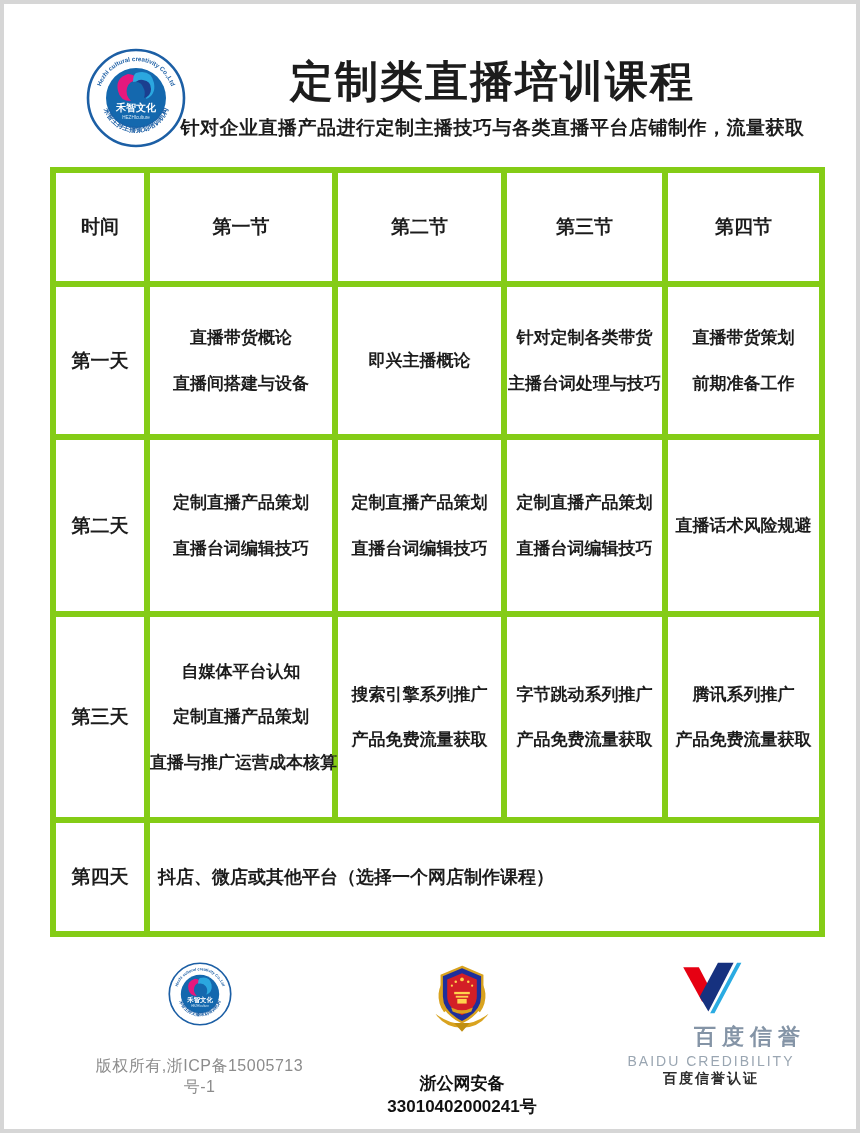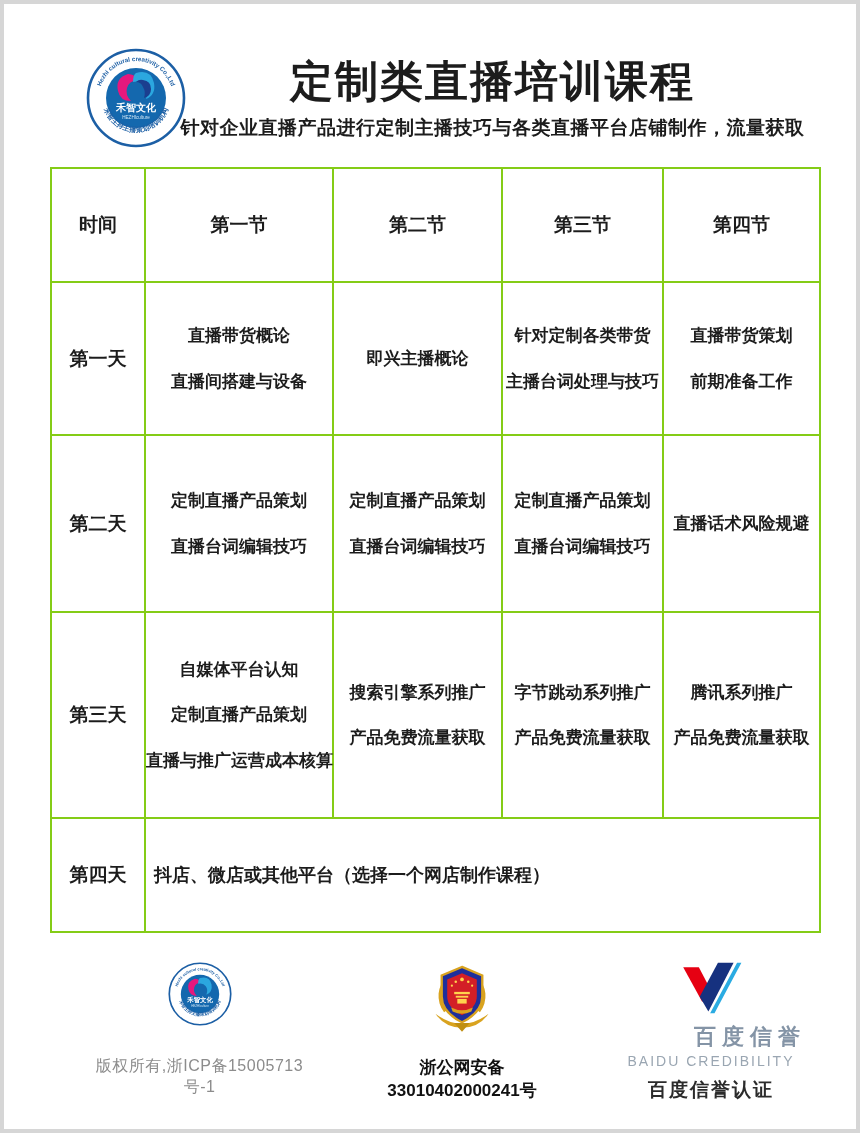--- a/index.html
+++ b/index.html
@@ -17,40 +17,40 @@
   }
   .page-subtitle {
     margin-top:7px; font-size:19px; font-weight:800; color:#1c1c1c; letter-spacing:0.5px;
   }
   
   .course-table {
     position:absolute; left:46px; top:163px;
     border-collapse:collapse; table-layout:fixed; width:770px;
   }
   .course-table td, .course-table th {
-    border:2px solid #84cc16; vertical-align:middle; text-align:center;
+    border:6px solid #84cc16; vertical-align:middle; text-align:center;
     color:#1c1c1c; background:#fff;
   }
   .course-table th { font-size:19px; font-weight:800; }
   .day-cell { font-size:19px; font-weight:800; }
   .cell-line { font-size:17px; font-weight:800; line-height:2.65; white-space:nowrap; }
   .merged-cell { text-align:left !important; padding-left:8px; font-size:18px; font-weight:800; }
   
   .footer-left  { position:absolute; left:88px;  top:958px; width:215px; text-align:center; }
   .footer-mid   { position:absolute; left:348px; top:950px; width:220px; text-align:center; }
   .footer-right { position:absolute; left:612px; top:956px; width:190px; text-align:center; }
   .footer-logo-sm { width:64px; height:64px; }
   .copyright-text { margin-top:26px; font-size:16px; color:#8c8c8c; letter-spacing:0.5px; }
-  .police-text { margin-top:16px; font-size:17px; font-weight:800; color:#111; }
+  .police-text { margin-top:32px; font-size:17px; font-weight:800; color:#111; }
   .baidu-v { width:66px; height:56px; }
   .baidu-cn {
     font-size:22px; color:#8494a6; letter-spacing:6px; font-weight:700; margin-top:2px;text-align:right;
   }
   .baidu-en { font-size:14px; color:#9aa6b2; letter-spacing:2px; margin-top:1px; }
-  .baidu-cert { font-size:19px; font-weight:800; color:#2b2b2b; margin-top:8px; letter-spacing:2px; }
+  .baidu-cert { font-size:14px; font-weight:800; color:#2b2b2b; margin-top:1px; letter-spacing:2px; }
 </style>
 </head>
 <body>
 
 <div class="page">
 
   <svg class="header-logo" viewBox="0 0 100 100">
     <circle cx="50" cy="50" r="48" fill="#ffffff" stroke="#1c5fa5" stroke-width="2.6"></circle>
     <circle cx="50" cy="50" r="30" fill="#1468ae"></circle>
 

